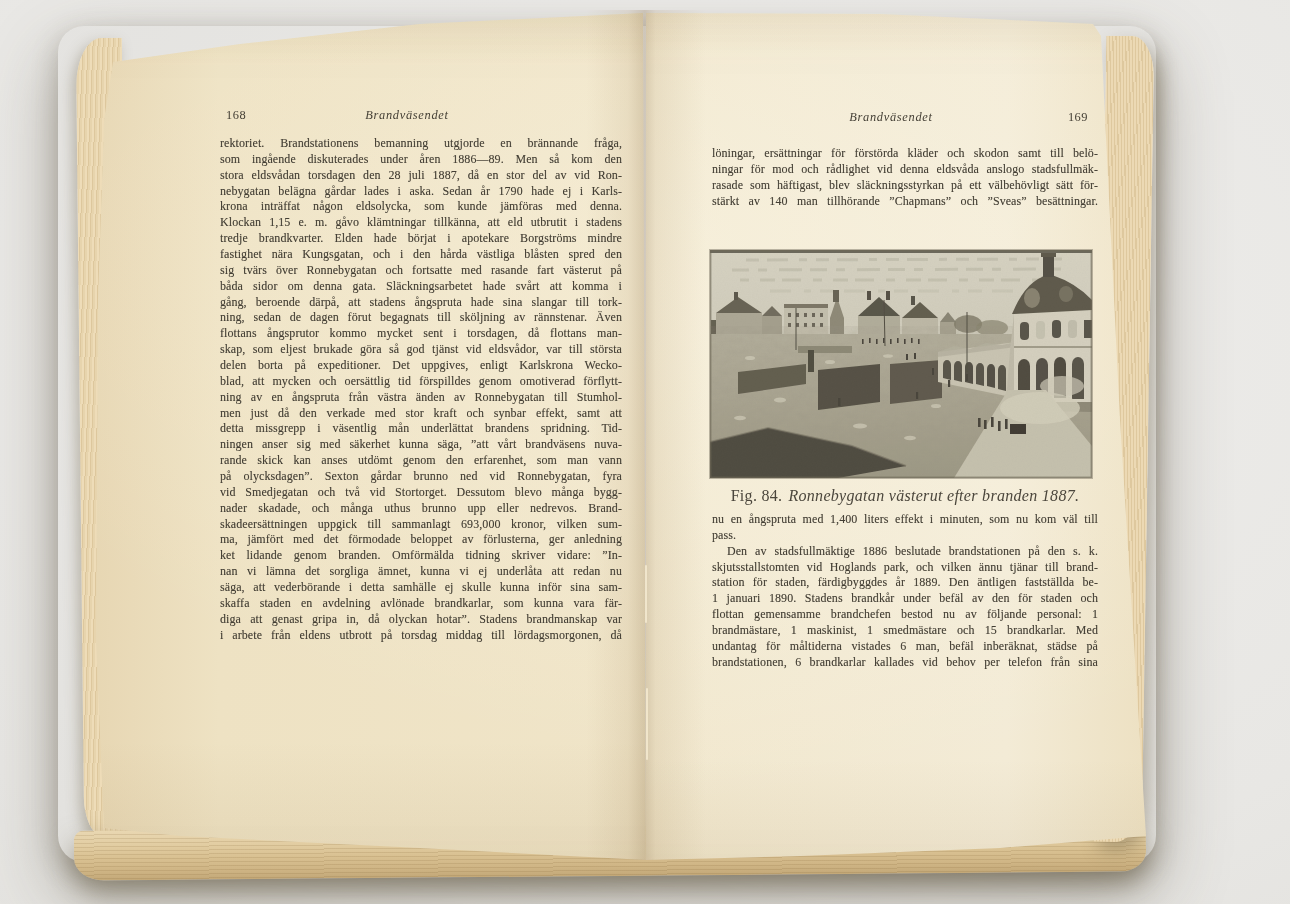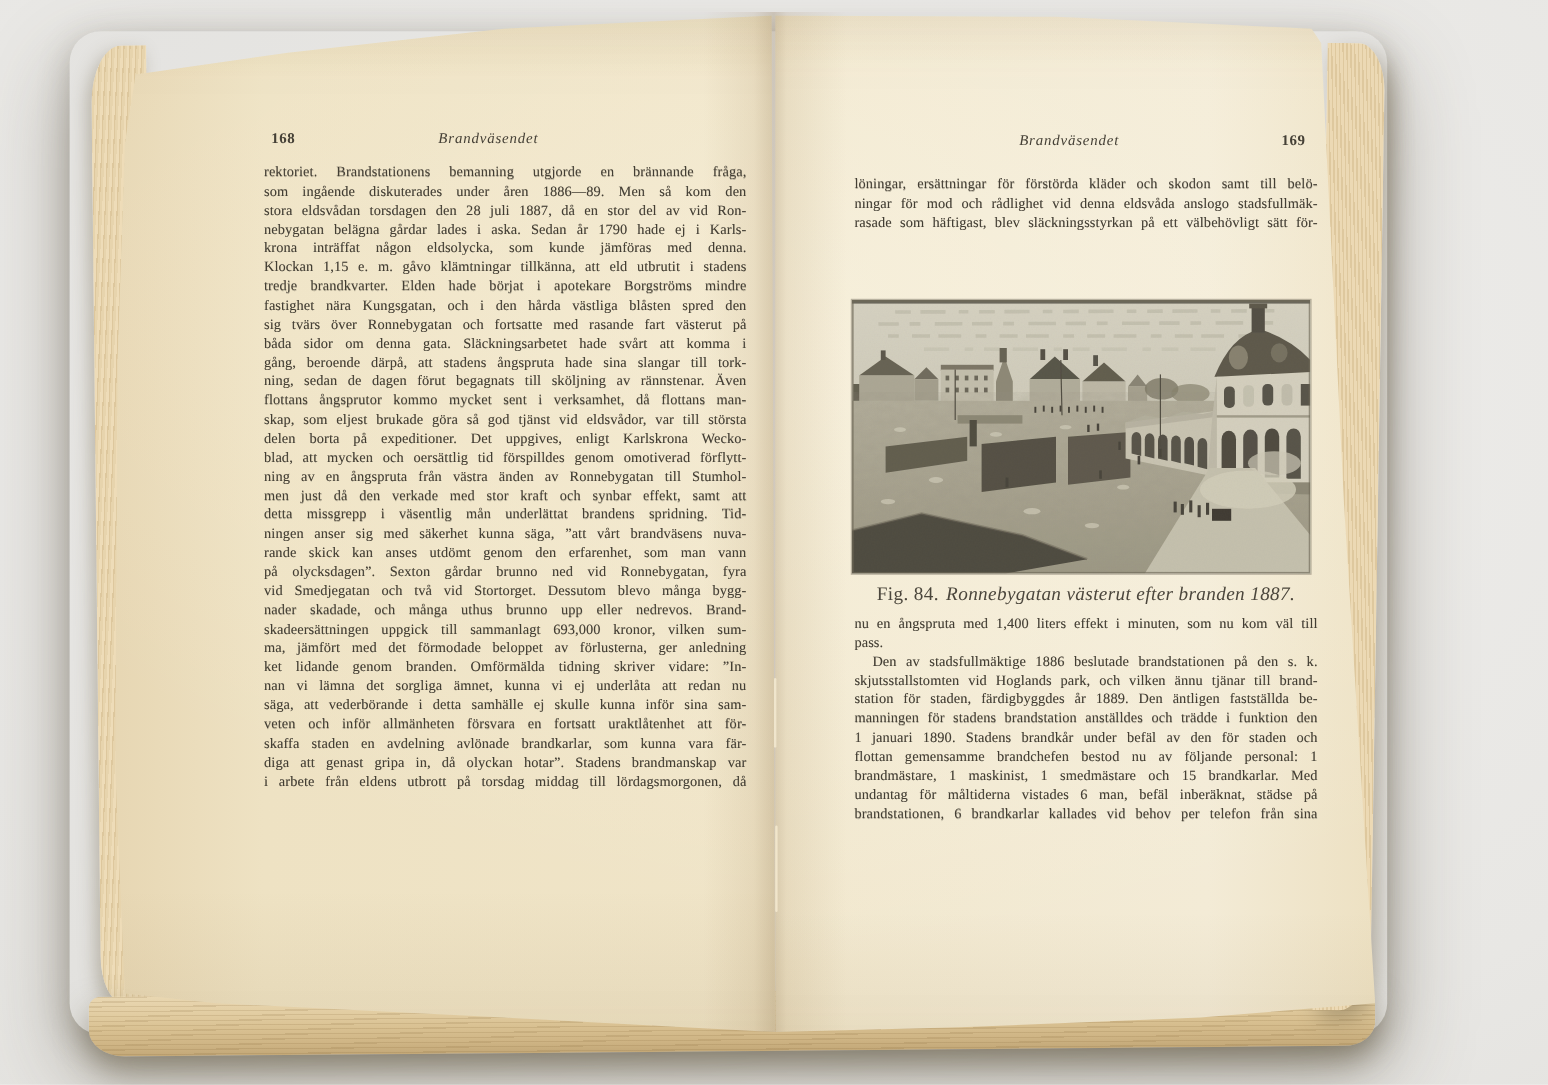--- a/index.html
+++ b/index.html
@@ -50,21 +50,21 @@
     background:linear-gradient(90deg, rgba(140,105,55,0) 0%, rgba(140,105,55,.10) 35%, rgba(118,86,40,.22) 49%, rgba(150,115,60,.12) 58%, rgba(150,115,60,0) 100%);}
   .thread{position:absolute;width:2px;background:#f4ead0;opacity:.85;z-index:4;border-radius:1px;}
   #thread-a{left:645px;top:565px;height:58px;}
   #thread-b{left:646px;top:688px;height:72px;}
 
   
   .pg-header{position:absolute;z-index:5;height:18px;color:#454036;font-size:12.4px;}
   #h-left{left:220px;top:108px;width:402px;}
   #h-right{left:712px;top:110px;width:386px;}
   .rhead{position:absolute;left:0;right:0;text-align:center;font-style:italic;letter-spacing:.7px;transform:translateX(-14px);}
-  .pnum{position:absolute;letter-spacing:.5px;font-weight:bold;}
+  .pnum{position:absolute;letter-spacing:.5px;}
   #h-left .pnum{left:6px;}
   #h-right .pnum{right:10px;}
 
   .textcol{position:absolute;z-index:5;color:#433e34;text-shadow:0.2px 0.2px 0.35px rgba(67,62,52,.35);}
   #col-left{left:220px;top:136px;width:402px;}
   #col-right-top{left:712px;top:146px;width:386px;}
   #col-right-bottom{left:712px;top:512px;width:386px;}
   .pline{white-space:nowrap;text-align:justify;text-align-last:justify;
          height:15.86px;line-height:15.86px;font-size:11.9px;letter-spacing:.12px;word-spacing:.04em;}
   .pline.short{text-align-last:left;}
@@ -106,52 +106,52 @@
       <div class="pline">stora eldsvådan torsdagen den 28 juli 1887, då en stor del av vid Ron-</div>
       <div class="pline">nebygatan belägna gårdar lades i aska.  Sedan år 1790 hade ej i Karls-</div>
       <div class="pline">krona inträffat någon eldsolycka, som kunde jämföras med denna.</div>
       <div class="pline">Klockan 1,15 e. m. gåvo klämtningar tillkänna, att eld utbrutit i stadens</div>
       <div class="pline">tredje brandkvarter.  Elden hade börjat i apotekare Borgströms mindre</div>
       <div class="pline">fastighet nära Kungsgatan, och i den hårda västliga blåsten spred den</div>
       <div class="pline">sig tvärs över Ronnebygatan och fortsatte med rasande fart västerut på</div>
       <div class="pline">båda sidor om denna gata.  Släckningsarbetet hade svårt att komma i</div>
       <div class="pline">gång, beroende därpå, att stadens ångspruta hade sina slangar till tork-</div>
       <div class="pline">ning, sedan de dagen förut begagnats till sköljning av rännstenar.  Även</div>
-      <div class="pline">flottans ångsprutor kommo mycket sent i verksamhet, då flottans man-</div>
+      <div class="pline">flottans ångsprutor kommo mycket sent i torsdagen, då flottans man-</div>
       <div class="pline">skap, som eljest brukade göra så god tjänst vid eldsvådor, var till största</div>
       <div class="pline">delen borta på expeditioner.  Det uppgives, enligt Karlskrona Wecko-</div>
       <div class="pline">blad, att mycken och oersättlig tid förspilldes genom omotiverad förflytt-</div>
       <div class="pline">ning av en ångspruta från västra änden av Ronnebygatan till Stumhol-</div>
       <div class="pline">men just då den verkade med stor kraft och synbar effekt, samt att</div>
       <div class="pline">detta missgrepp i väsentlig mån underlättat brandens spridning.  Tid-</div>
       <div class="pline">ningen anser sig med säkerhet kunna säga, ”att vårt brandväsens nuva-</div>
       <div class="pline">rande skick kan anses utdömt genom den erfarenhet, som man vann</div>
       <div class="pline">på olycksdagen”.  Sexton gårdar brunno ned vid Ronnebygatan, fyra</div>
       <div class="pline">vid Smedjegatan och två vid Stortorget.  Dessutom blevo många bygg-</div>
       <div class="pline">nader skadade, och många uthus brunno upp eller nedrevos.  Brand-</div>
       <div class="pline">skadeersättningen uppgick till sammanlagt 693,000 kronor, vilken sum-</div>
       <div class="pline">ma, jämfört med det förmodade beloppet av förlusterna, ger anledning</div>
       <div class="pline">ket lidande genom branden.  Omförmälda tidning skriver vidare: ”In-</div>
       <div class="pline">nan vi lämna det sorgliga ämnet, kunna vi ej underlåta att redan nu</div>
       <div class="pline">säga, att vederbörande i detta samhälle ej skulle kunna inför sina sam-</div>
-      <div class="pline">veten och inför allmänheten försvara en fortsatt uraktlåtenhet att för-</div>
       <div class="pline">skaffa staden en avdelning avlönade brandkarlar, som kunna vara fär-</div>
       <div class="pline">diga att genast gripa in, då olyckan hotar”.  Stadens brandmanskap var</div>
       <div class="pline">i arbete från eldens utbrott på torsdag middag till lördagsmorgonen, då</div>
     </div>
 
   <div class="pg-header" id="h-right">
     <span class="rhead">Brandväsendet</span>
     <span class="pnum">169</span>
   </div>
 
   <div class="textcol" id="col-right-top">
       <div class="pline">löningar, ersättningar för förstörda kläder och skodon samt till belö-</div>
       <div class="pline">ningar för mod och rådlighet vid denna eldsvåda anslogo stadsfullmäk-</div>
       <div class="pline">rasade som häftigast, blev släckningsstyrkan på ett välbehövligt sätt för-</div>
+      <div class="pline">stärkt av 140 man tillhörande ”Chapmans” och ”Sveas” besättningar.</div>
     </div>
 
   <figure id="figure84">
     <svg viewBox="0 0 382 228" width="100%" height="100%" preserveAspectRatio="none">
       <defs>
         <linearGradient id="gsky" x1="0" x2="0" y1="0" y2="1">
           <stop offset="0" stop-color="#dad7c8"></stop>
             <stop offset="0.7" stop-color="#cfccbc"></stop>
             <stop offset="1" stop-color="#c8c5b4"></stop>
         </linearGradient>
@@ -321,21 +321,20 @@
   <div id="caption">
     <span class="cap-label">Fig. 84.</span><span class="cap-title">Ronnebygatan västerut efter branden 1887.</span>
   </div>
 
   <div class="textcol" id="col-right-bottom">
       <div class="pline">nu en ångspruta med 1,400 liters effekt i minuten, som nu kom väl till</div>
       <div class="pline short">pass.</div>
       <div class="pline indent">Den av stadsfullmäktige 1886 beslutade brandstationen på den s. k.</div>
       <div class="pline">skjutsstallstomten vid Hoglands park, och vilken ännu tjänar till brand-</div>
       <div class="pline">station för staden, färdigbyggdes år 1889.  Den äntligen fastställda be-</div>
-      <div class="pline">manningen för stadens brandstation anställdes och trädde i funktion den</div>
       <div class="pline">1 januari 1890.  Stadens brandkår under befäl av den för staden och</div>
       <div class="pline">flottan gemensamme brandchefen bestod nu av följande personal: 1</div>
       <div class="pline">brandmästare, 1 maskinist, 1 smedmästare och 15 brandkarlar.  Med</div>
       <div class="pline">undantag för måltiderna vistades 6 man, befäl inberäknat, städse på</div>
       <div class="pline">brandstationen, 6 brandkarlar kallades vid behov per telefon från sina</div>
     </div>
 
 </div>
 
 </body></html>

